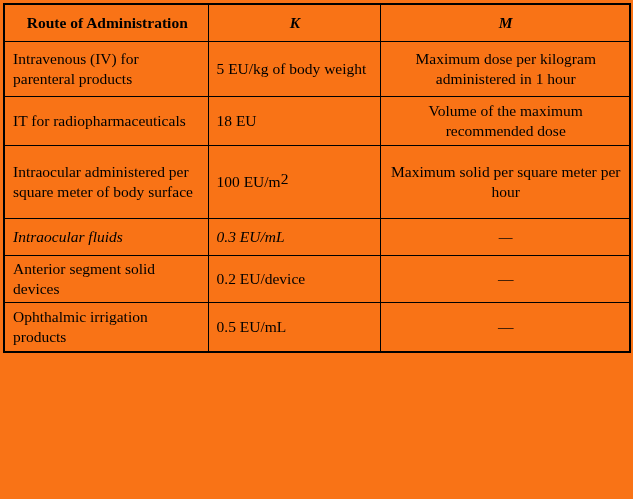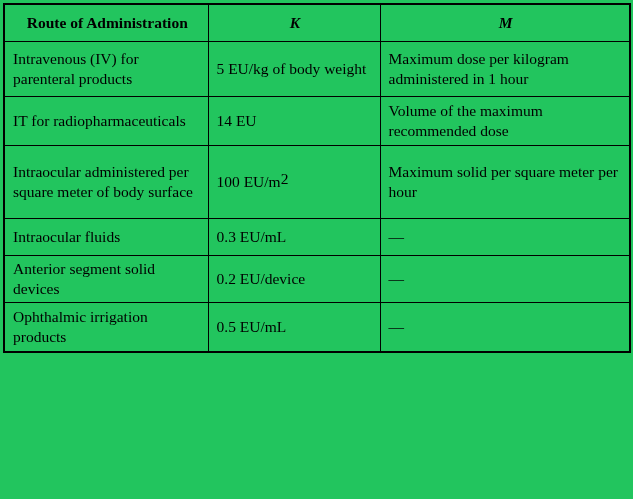--- a/index.html
+++ b/index.html
@@ -3,21 +3,21 @@
 <meta charset="utf-8">
 <style>
   html, body {
     margin: 0;
     padding: 0;
     background: #ffffff;
   }
   .page {
     width: 633px;
     height: 499px;
-    background: #22c55e;
+    background: #f97316;
     box-sizing: border-box;
     padding: 3px;
     overflow: hidden;
   }
   table.dose-table {
     border-collapse: collapse;
     table-layout: fixed;
     width: 626px;
     color: #000000;
     font-family: "Liberation Serif", "DejaVu Serif", serif;
@@ -37,32 +37,32 @@
   thead th {
     font-weight: bold;
     text-align: center;
     height: 30px;
   }
   thead th.sym {
     font-style: italic;
   }
   td.col-route { width: 190px; }
   td.col-k     { width: 160px; }
-  td.col-m     { width: 244px; padding-right: 4px; }
+  td.col-m     { width: 244px; padding-right: 4px; text-align: center; }
   col.c-route  { width: 204px; }
   col.c-k      { width: 172px; }
   col.c-m      { width: 250px; }
 
   tr.r1  td { height: 48px; }
   tr.r2  td { height: 40px; }
   tr.r3  td { height: 44px; }
   tr.r4  td { height: 42px; }
   tr.r5  td { height: 66px; }
   tr.r6  td { height: 60px; }
-  tr.r7  td { height: 30px; }
+  tr.r7  td { height: 30px; font-style: italic; }
   tr.r8  td { height: 40px; }
   tr.r9  td { height: 42px; }
 
   .raised {
     position: relative;
     top: -3.5px;
   }
 </style>
 </head>
 <body>
@@ -82,21 +82,21 @@
       </tr>
     </thead>
     <tbody>
       <tr class="r1">
         <td class="col-route">Intravenous (IV) for parenteral products</td>
         <td class="col-k">5 EU/kg of body weight</td>
         <td class="col-m">Maximum dose per kilogram administered in 1 hour</td>
       </tr>
       <tr class="r4">
         <td class="col-route">IT for radiopharmaceuticals</td>
-        <td class="col-k">14 EU</td>
+        <td class="col-k">18 EU</td>
         <td class="col-m">Volume of the maximum recommended dose</td>
       </tr>
       <tr class="r5">
         <td class="col-route">Intraocular administered per square meter of body surface</td>
         <td class="col-k"><span>100 EU/m</span><span class="raised">2</span></td>
         <td class="col-m">Maximum solid per square meter per hour</td>
       </tr>
       <tr class="r7">
         <td class="col-route">Intraocular fluids</td>
         <td class="col-k">0.3 EU/mL</td>

